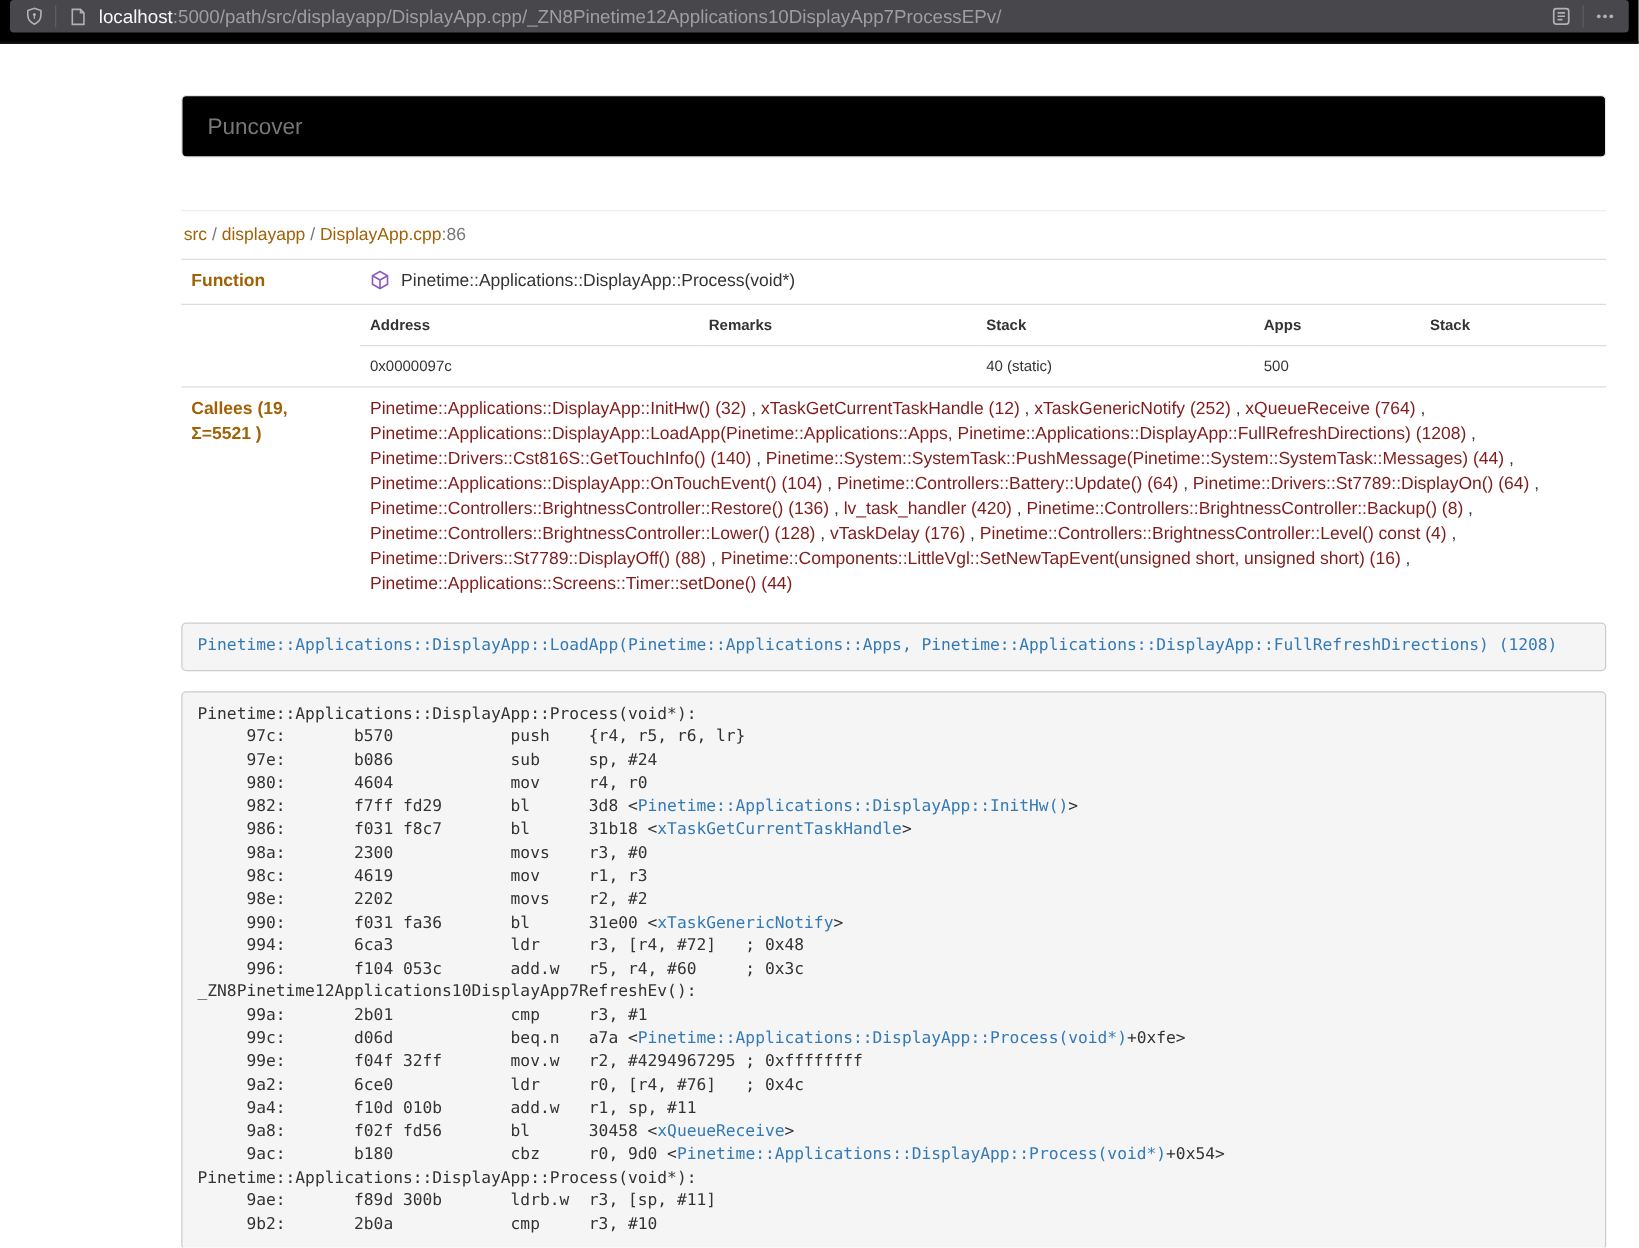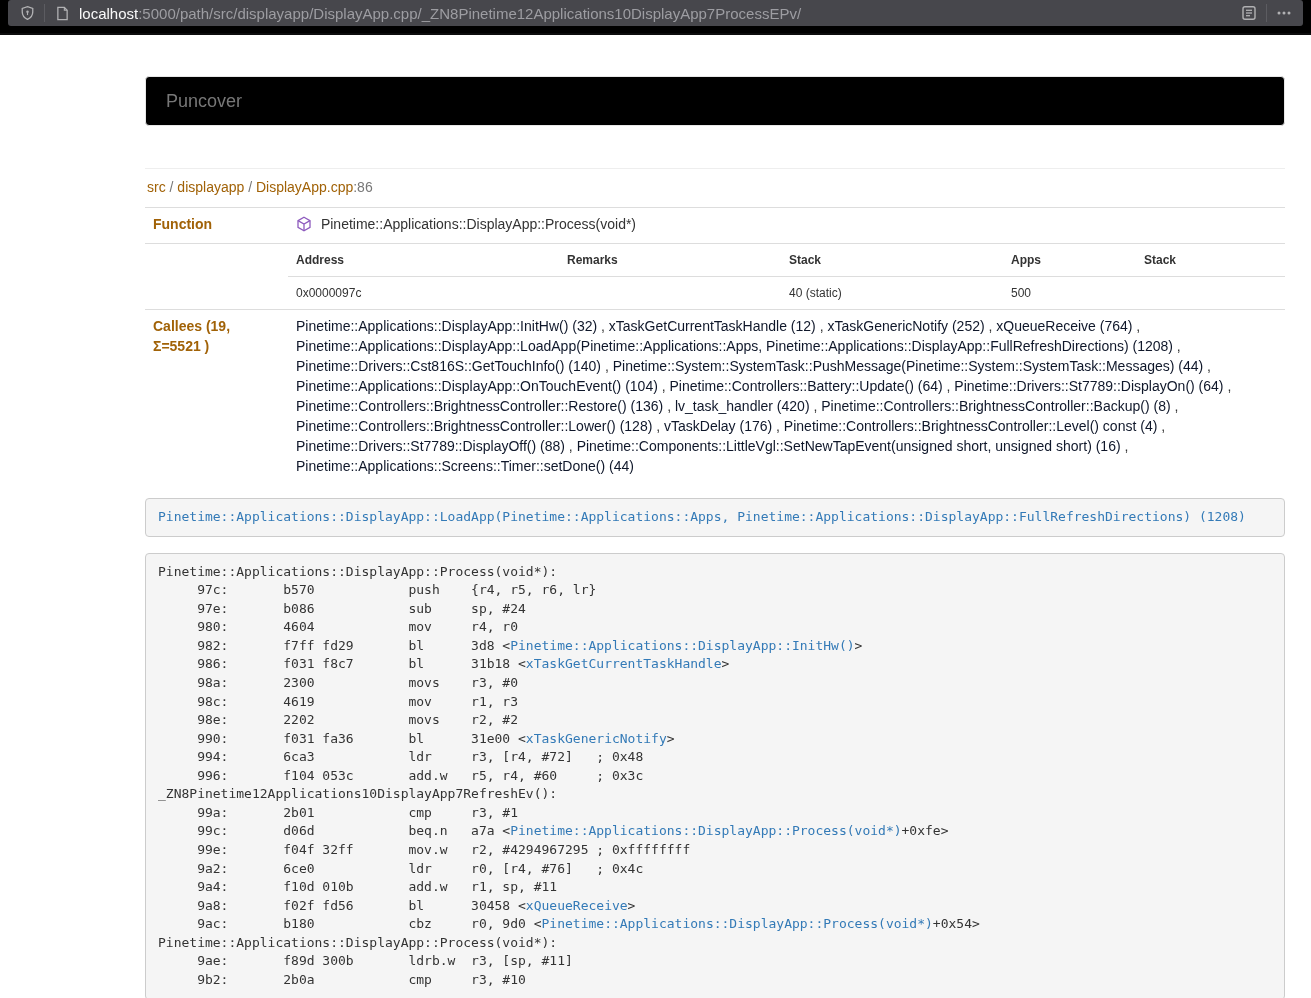--- a/index.html
+++ b/index.html
@@ -87,21 +87,21 @@
   }
   table.itable th { font-weight: bold; border-bottom: 1px solid #ddd; }
   table.itable td { border-top: none; }
   .col-address { width: 271px; } .col-remarks { width: 222px; }
   .col-stack { width: 222px; } .col-code { width: 133px; } .col-static { width: auto; }
 
   .func-name { color: #333; }
   .cube { vertical-align: -3px; margin-right: 5px; }
 
   .callees-cell { line-height: 20px; }
-  .callees-cell a.plink { color: #0f172a; }
+  .callees-cell a.plink { color: #7f1d1d; }
 
   
   pre.codebox {
     background: #f5f5f5;
     border: 1px solid #ccc;
     border-radius: 4px;
     padding: 9px 12px;
     margin: 16px 0 10px 0;
     font-family: "DejaVu Sans Mono", monospace;
     font-size: 13px;

